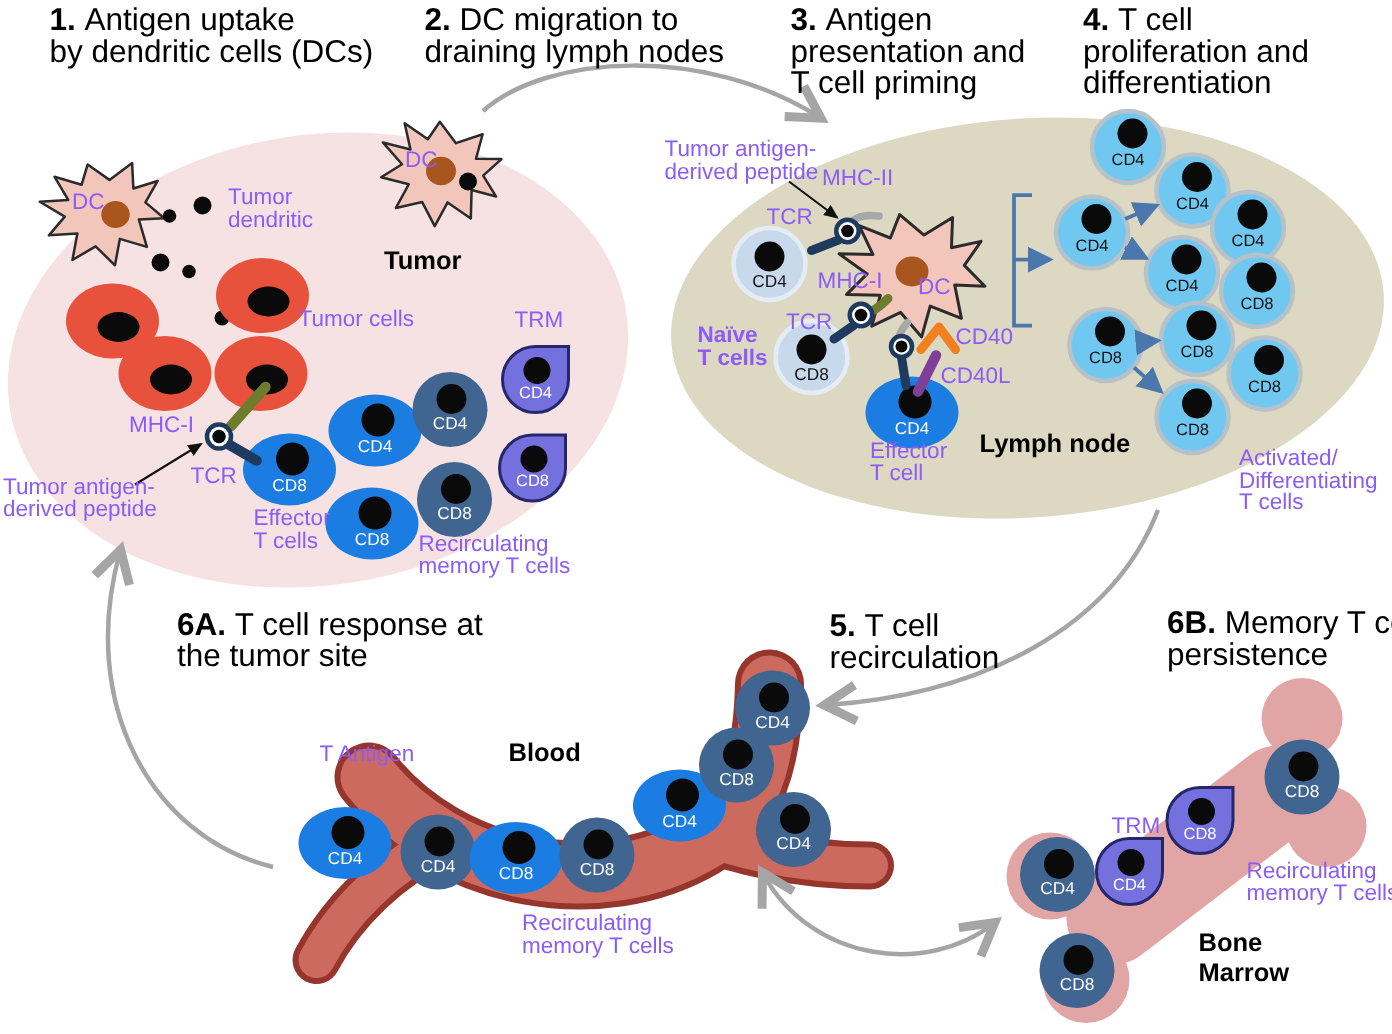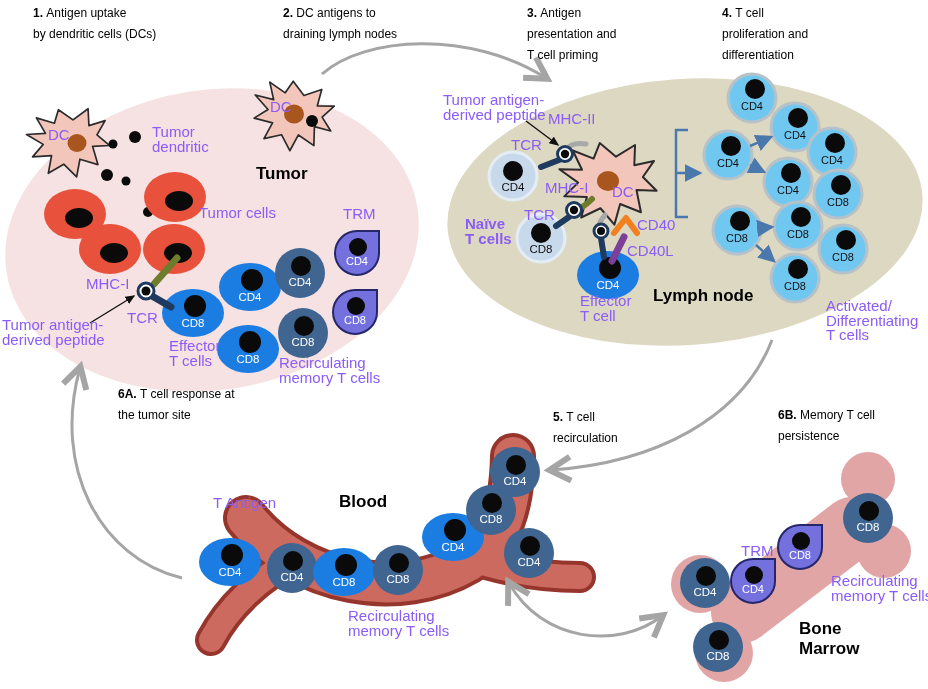--- a/index.html
+++ b/index.html
@@ -1,21 +1,21 @@
 <!DOCTYPE html>
 <html><head>
 <meta charset="utf-8">
 <style>
   html,body{margin:0;padding:0;background:#fff;}
   .canvas{position:relative;width:928px;height:689px;background:#ffffff;
           font-family:"Liberation Sans",sans-serif;overflow:hidden;}
   .canvas svg{position:absolute;left:0;top:0;}
   svg text{font-family:"Liberation Sans",sans-serif;}
   #labels-layer{position:absolute;left:0;top:0;width:928px;height:689px;pointer-events:none;}
-  .title{position:absolute;font-size:12px;line-height:21px;color:#000;white-space:nowrap;}
+  .title{position:absolute;font-size:21px;line-height:21px;color:#000;white-space:nowrap;}
   .title .b{font-weight:bold;}
   .ann{position:absolute;font-size:15px;line-height:14.5px;color:#8b5cf6;white-space:nowrap;}
   .region-label{position:absolute;font-size:17px;font-weight:bold;line-height:20px;color:#000;white-space:nowrap;}
 </style>
 </head>
 <body>
 
 <div class="canvas">
 
 <svg width="928" height="689" viewBox="0 0 928 689">
@@ -315,34 +315,34 @@
     <path d="M 526,121 L 558,145" marker-end="url(#mBlk)"></path>
   </g>
 </svg>
 
 <div id="labels-layer">
       <div class="title" style="left: 33px; top: 3px;">
         <div><span class="b">1.</span>&nbsp;<span>Antigen uptake</span></div>
         <div><span>by dendritic cells (DCs)</span></div>
       </div>
       <div class="title" style="left: 283px; top: 3px;">
-        <div><span class="b">2.</span>&nbsp;<span>DC antigens to</span></div>
+        <div><span class="b">2.</span>&nbsp;<span>DC migration to</span></div>
         <div><span>draining lymph nodes</span></div>
       </div>
       <div class="title" style="left: 527px; top: 3px;">
         <div><span class="b">3.</span>&nbsp;<span>Antigen</span></div>
         <div><span>presentation and</span></div>
         <div><span>T cell priming</span></div>
       </div>
       <div class="title" style="left: 722px; top: 3px;">
         <div><span class="b">4.</span>&nbsp;<span>T cell</span></div>
         <div><span>proliferation and</span></div>
         <div><span>differentiation</span></div>
       </div>
-      <div class="title" style="left: 118px; top: 384px;">
+      <div class="title" style="left: 118px; top: 406px;">
         <div><span class="b">6A.</span>&nbsp;<span>T cell response at</span></div>
         <div><span>the tumor site</span></div>
       </div>
       <div class="title" style="left: 553px; top: 407px;">
         <div><span class="b">5.</span>&nbsp;<span>T cell</span></div>
         <div><span>recirculation</span></div>
       </div>
       <div class="title" style="left: 778px; top: 405px;">
         <div><span class="b">6B.</span>&nbsp;<span>Memory T cell</span></div>
         <div><span>persistence</span></div>

